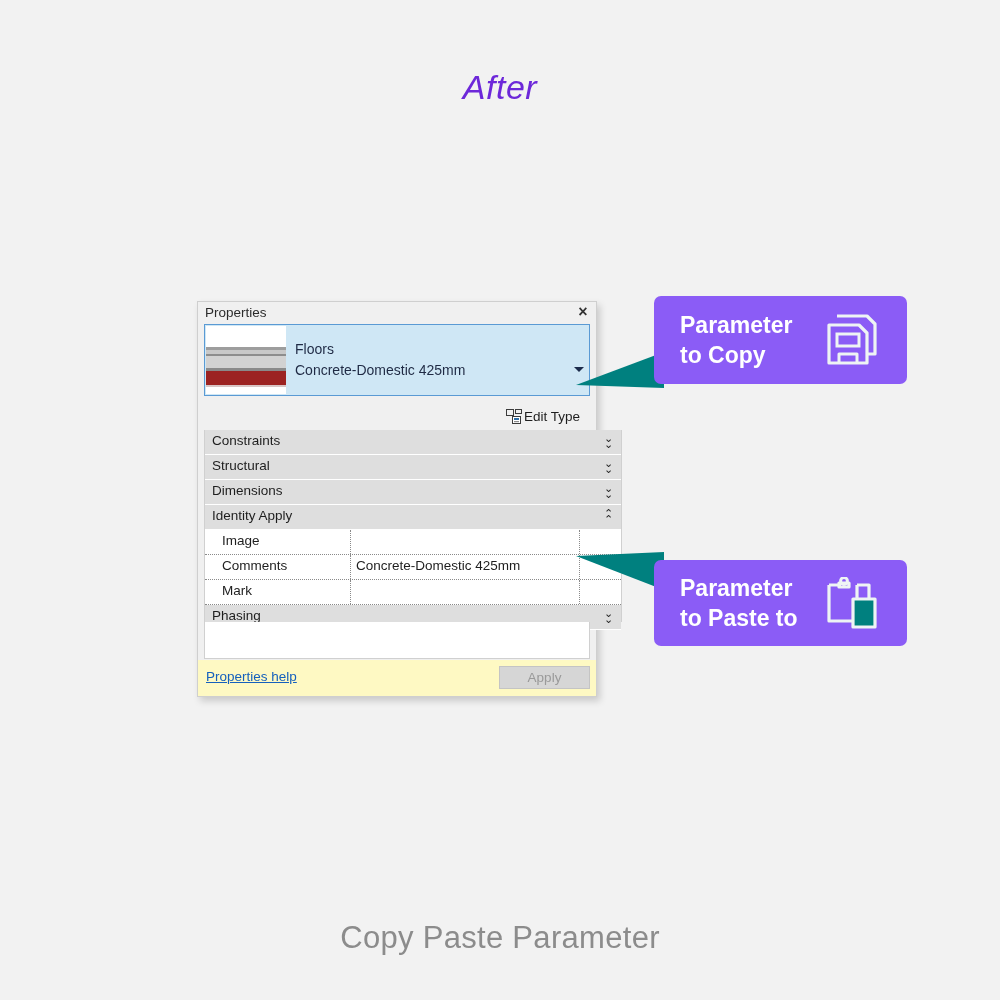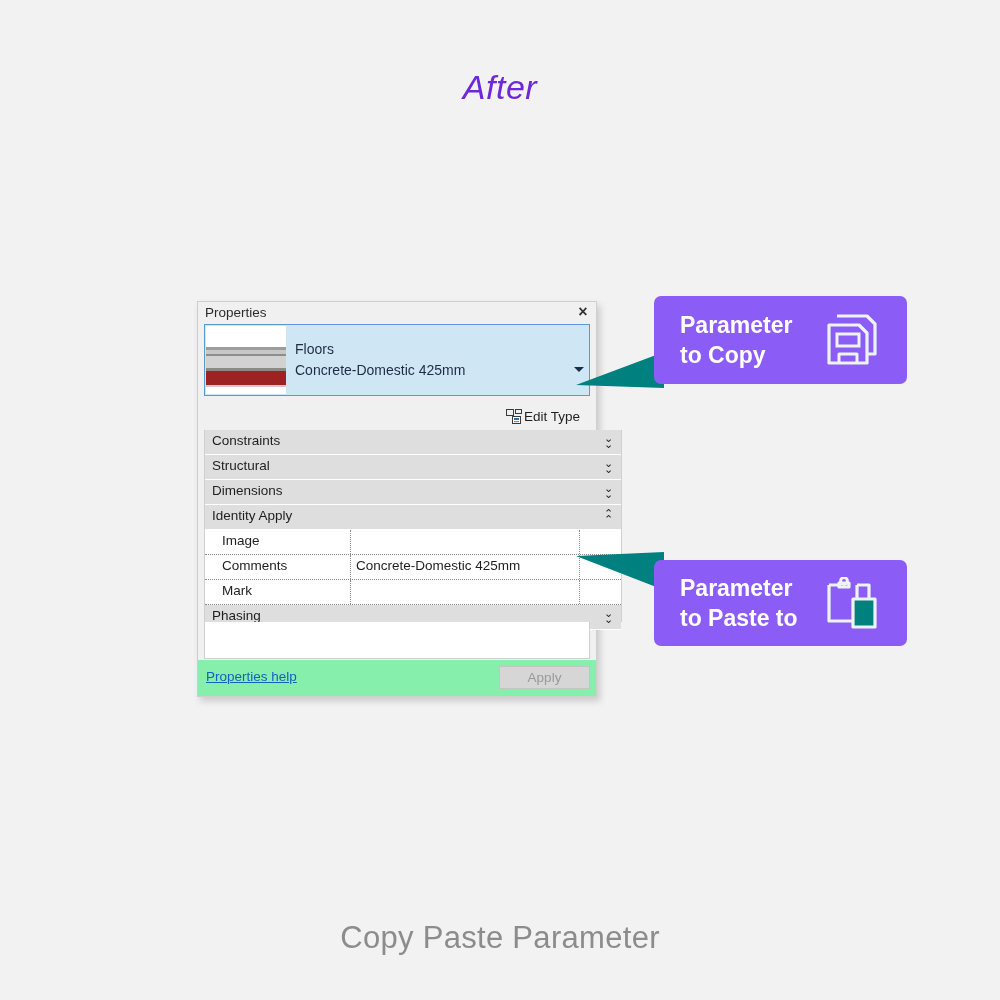--- a/index.html
+++ b/index.html
@@ -284,21 +284,21 @@
     box-sizing: border-box;
   }
 
   
   .panel-footer {
     position: absolute;
     left: 0;
     top: 358px;
     width: 398px;
     height: 36px;
-    background: #86efac;
+    background: #fef9c3;
   }
   .properties-help {
     position: absolute;
     left: 8px;
     top: 9px;
     font-size: 13.5px;
     color: #1560bd;
     text-decoration: underline;
     cursor: pointer;
   }

